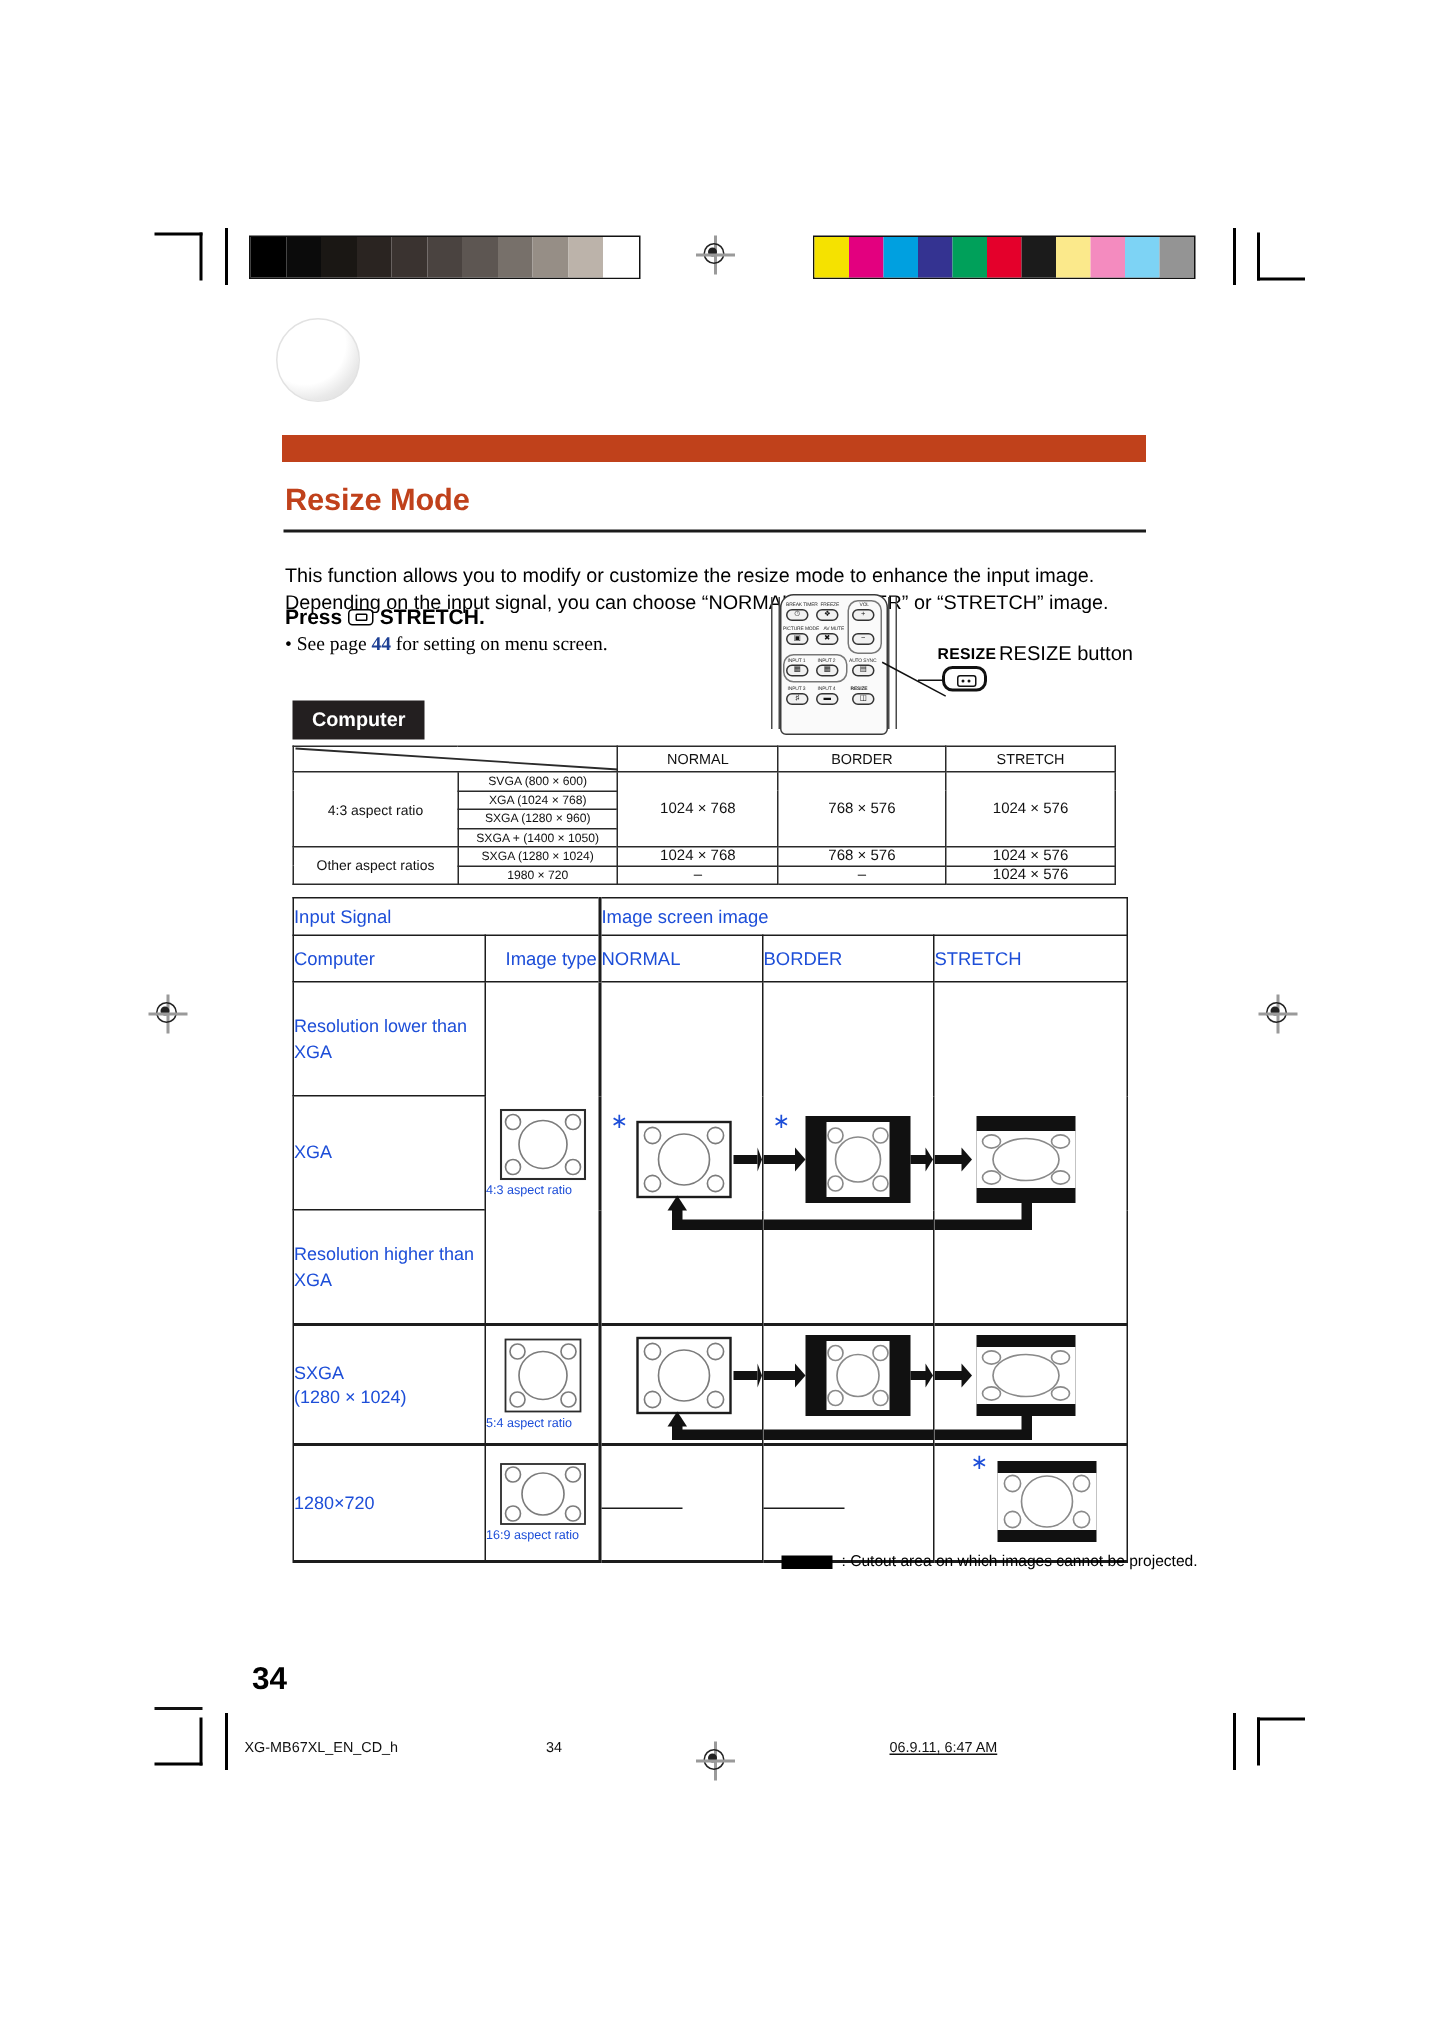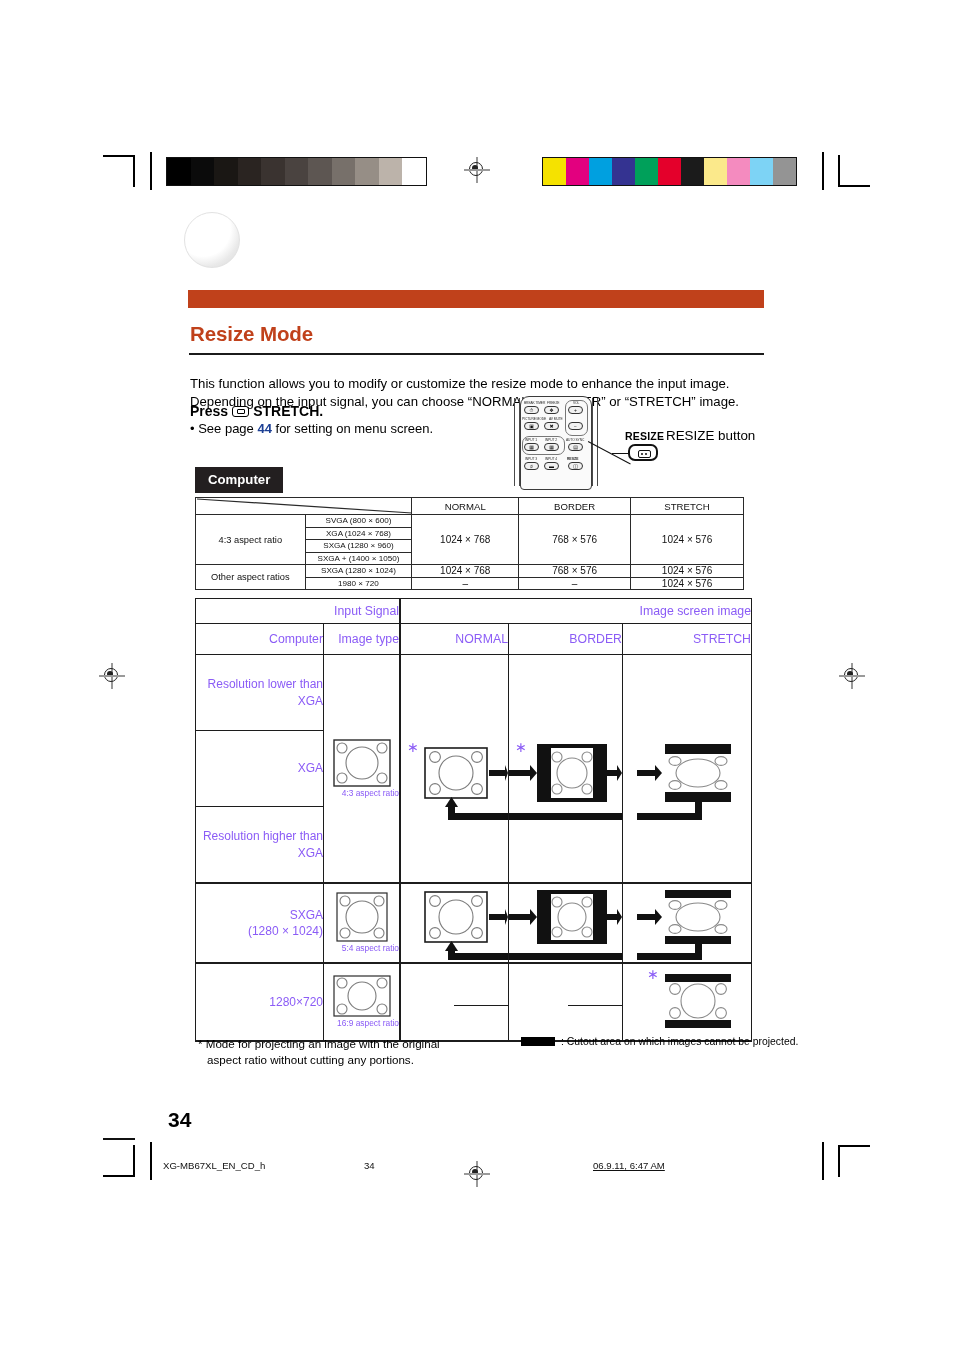--- a/index.html
+++ b/index.html
@@ -28,21 +28,21 @@
 
   .orange-bar{position:absolute;left:188px;top:290px;width:576px;height:18px;background:#c0411b;}
   h2.section{position:absolute;left:190px;top:322px;margin:0;font-size:20.5px;font-weight:bold;color:#c0411b;letter-spacing:-0.1px;}
   .rule{position:absolute;left:189px;top:353px;width:575px;height:2.2px;background:#1b1b1b;}
 
   .intro{position:absolute;left:190px;top:362px;width:572px;font-size:13.2px;line-height:1.37;}
 
   .press{position:absolute;left:190px;top:403px;font-size:14px;font-weight:bold;display:flex;align-items:center;gap:4px;}
   .keyicon{display:inline-block;width:17px;height:11px;border:1.3px solid #000;border-radius:3px;position:relative;box-sizing:border-box;}
   .keyicon:before{content:"";position:absolute;left:4px;top:2.4px;width:8px;height:5px;border:1.2px solid #000;border-radius:1px;box-sizing:border-box;}
-  .seepage{position:absolute;left:190px;top:421px;font-size:13px;}
+  .seepage{position:absolute;left:190px;top:421px;font-size:13px;font-family:Liberation Serif, serif;}
   .seepage b{color:#1c3f94;}
 
   .badge{position:absolute;left:195px;top:467px;background:#231f20;color:#fff;font-size:13.2px;font-weight:bold;padding:5px 13px 6px 13px;}
 
   
   .remote{position:absolute;left:505px;top:396px;width:100px;height:92px;}
   .remote .body{position:absolute;left:15px;top:0;width:70px;height:92px;background:#fafafa;border:1.2px solid #3b3b3b;border-radius:9px 9px 4px 4px;}
   .remote .railL{position:absolute;left:9px;top:2px;width:4px;height:88px;border-left:1.1px solid #4a4a4a;border-right:1.1px solid #4a4a4a;}
   .remote .railR{position:absolute;left:87px;top:2px;width:4px;height:88px;border-left:1.1px solid #4a4a4a;border-right:1.1px solid #4a4a4a;}
   .remote .lbl{position:absolute;font-size:3.3px;color:#2b2b2b;letter-spacing:-0.1px;white-space:nowrap;}
@@ -64,21 +64,21 @@
   #t1 td,#t1 th{border:0.9px solid #2a2a2a;font-size:8.3px;text-align:center;font-weight:normal;padding:0;color:#111;}
   #t1 .hd{font-size:9.6px;height:16px;}
   #t1 .res{font-size:8.1px;height:11.5px;}
   #t1 .asp{font-size:9.3px;}
   #t1 .val{font-size:10px;}
   .diagcell{position:relative;height:16px;}
   .diagcell svg{position:absolute;left:0;top:0;}
 
   
   #t2{left:195px;top:598px;width:557px;}
-  #t2 td{border:1.1px solid #1c1c1c;font-size:12px;text-align:right;padding:0;vertical-align:middle;color:#8b5cf6;}
+  #t2 td{border:1.1px solid #1c1c1c;font-size:12px;text-align:left;padding:0;vertical-align:middle;color:#1d4ed8;}
   #t2 .hd1{height:24px;font-size:12.3px;}
   #t2 .hd2{height:30px;font-size:12.3px;}
   #t2 td.thick-l{border-left:2.2px solid #1c1c1c;}
   #t2 td.thick-t{border-top:2.2px solid #1c1c1c;}
   #t2 td.thick-b{border-bottom:2.2px solid #1c1c1c;}
   .sig{font-size:12.2px;line-height:1.35;}
   .imgtype{position:relative;}
   .ratio-cap{font-size:8.4px;line-height:1.15;margin-top:2px;}
 
   .cellimg{display:block;margin:0 auto;}
@@ -479,24 +479,20 @@
             <circle cx="84" cy="25" r="5.4" fill="none" stroke="#8a8a8a" stroke-width="1.1"></circle>
             <circle cx="38" cy="49" r="5.4" fill="none" stroke="#8a8a8a" stroke-width="1.1"></circle>
             <circle cx="84" cy="49" r="5.4" fill="none" stroke="#8a8a8a" stroke-width="1.1"></circle>
           </svg>
         </div>
       </td>
     </tr>
   </tbody>
     </table>
 
-  <div class="foot-note">
-    <div>* Mode for projecting an image with the original</div>
-    <div style="padding-left:9px;">aspect ratio without cutting any portions.</div>
-  </div>
   <div class="legend">
     <span class="sw"></span>
     <span>: Cutout area on which images cannot be projected.</span>
   </div>
 
   <div class="pageno">34</div>
 
   <div class="footer-rowline" style="left:103px;top:1138px;width:32px;height:2px;"></div>
   <div class="f-file">XG-MB67XL_EN_CD_h</div>
   <div class="f-num">34</div>

